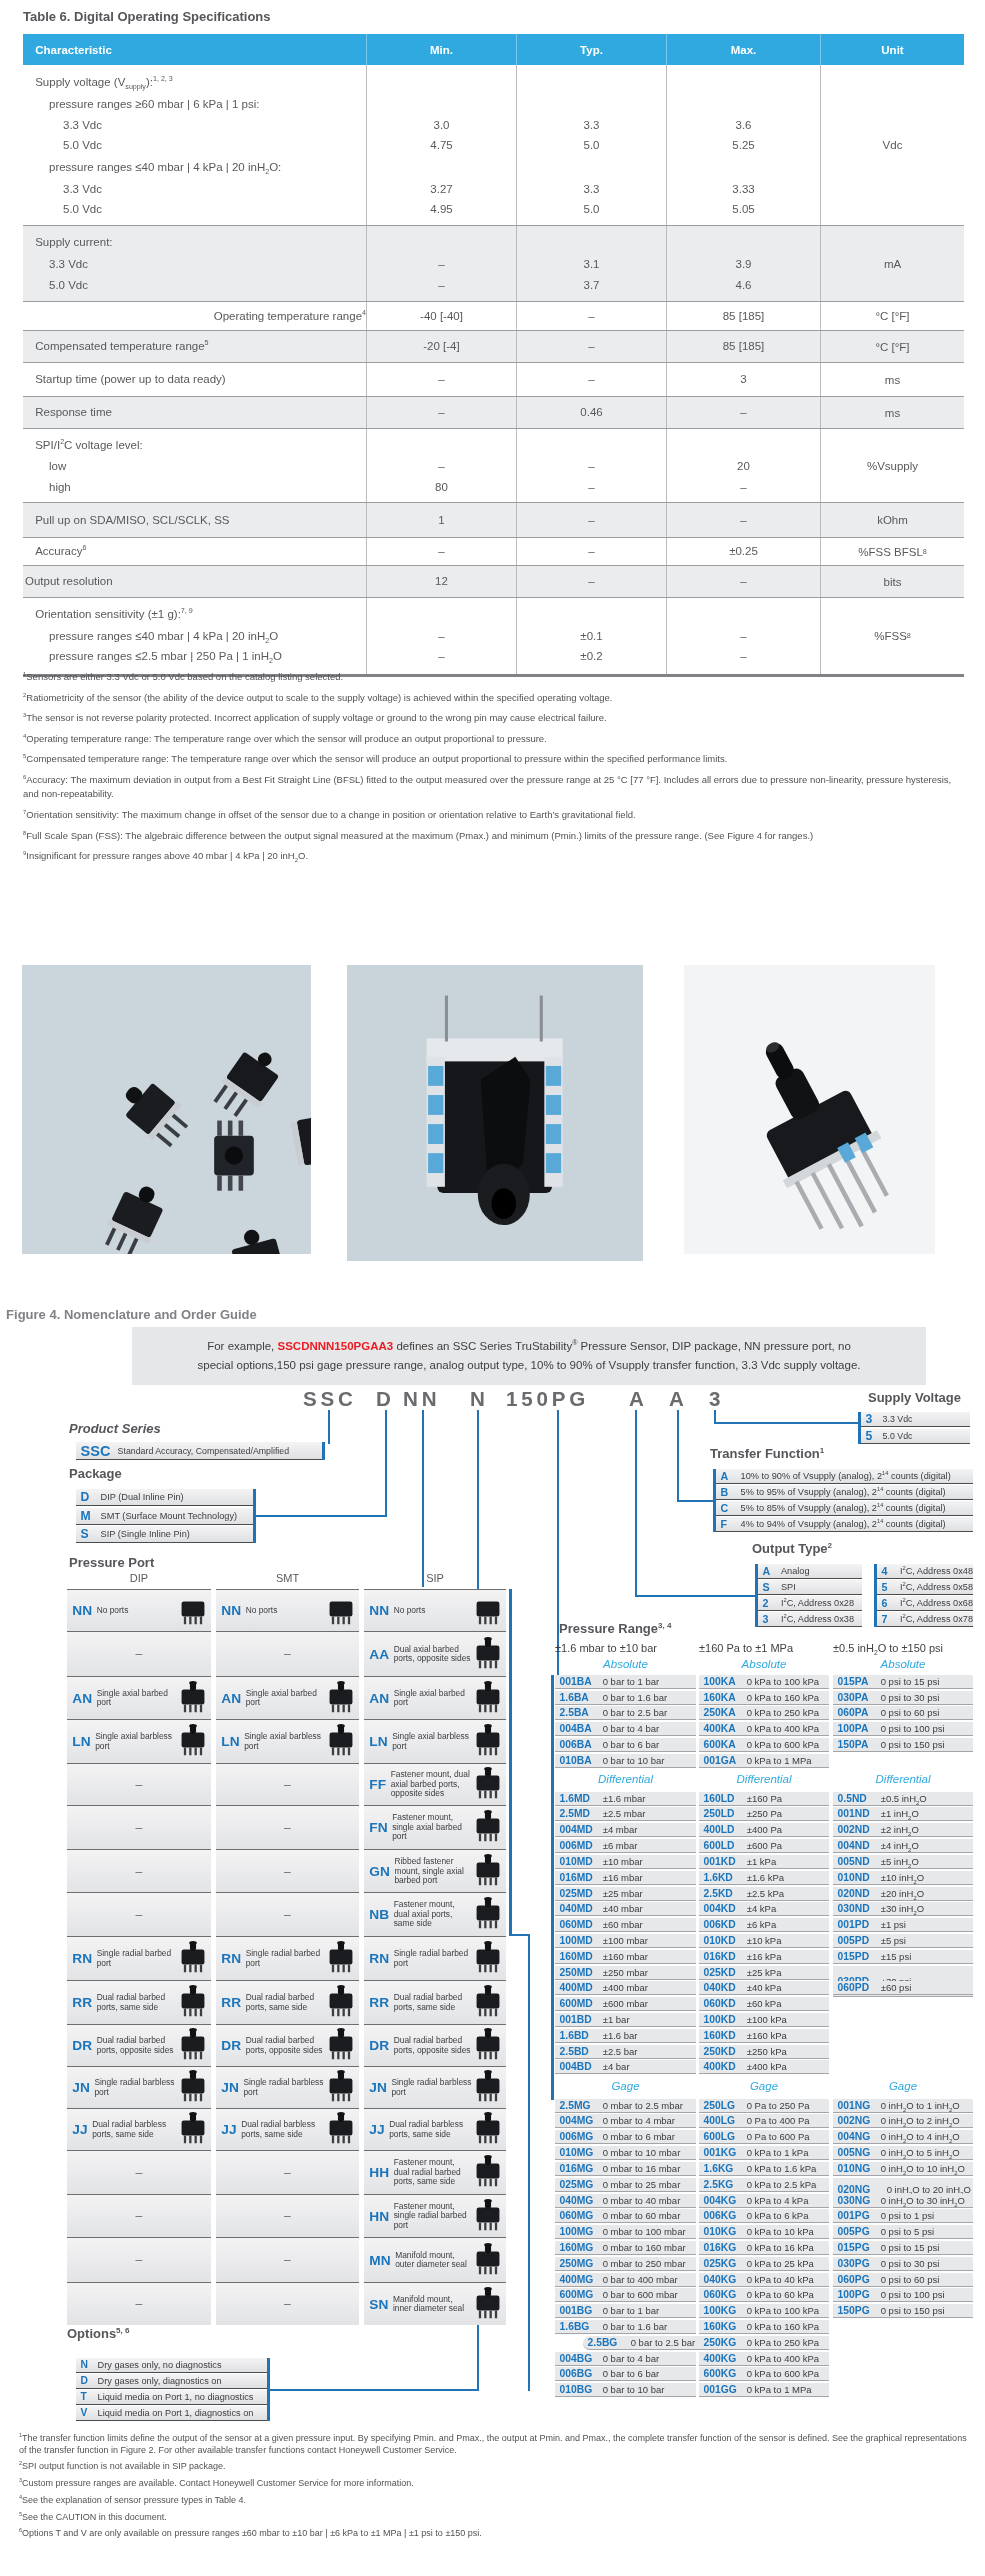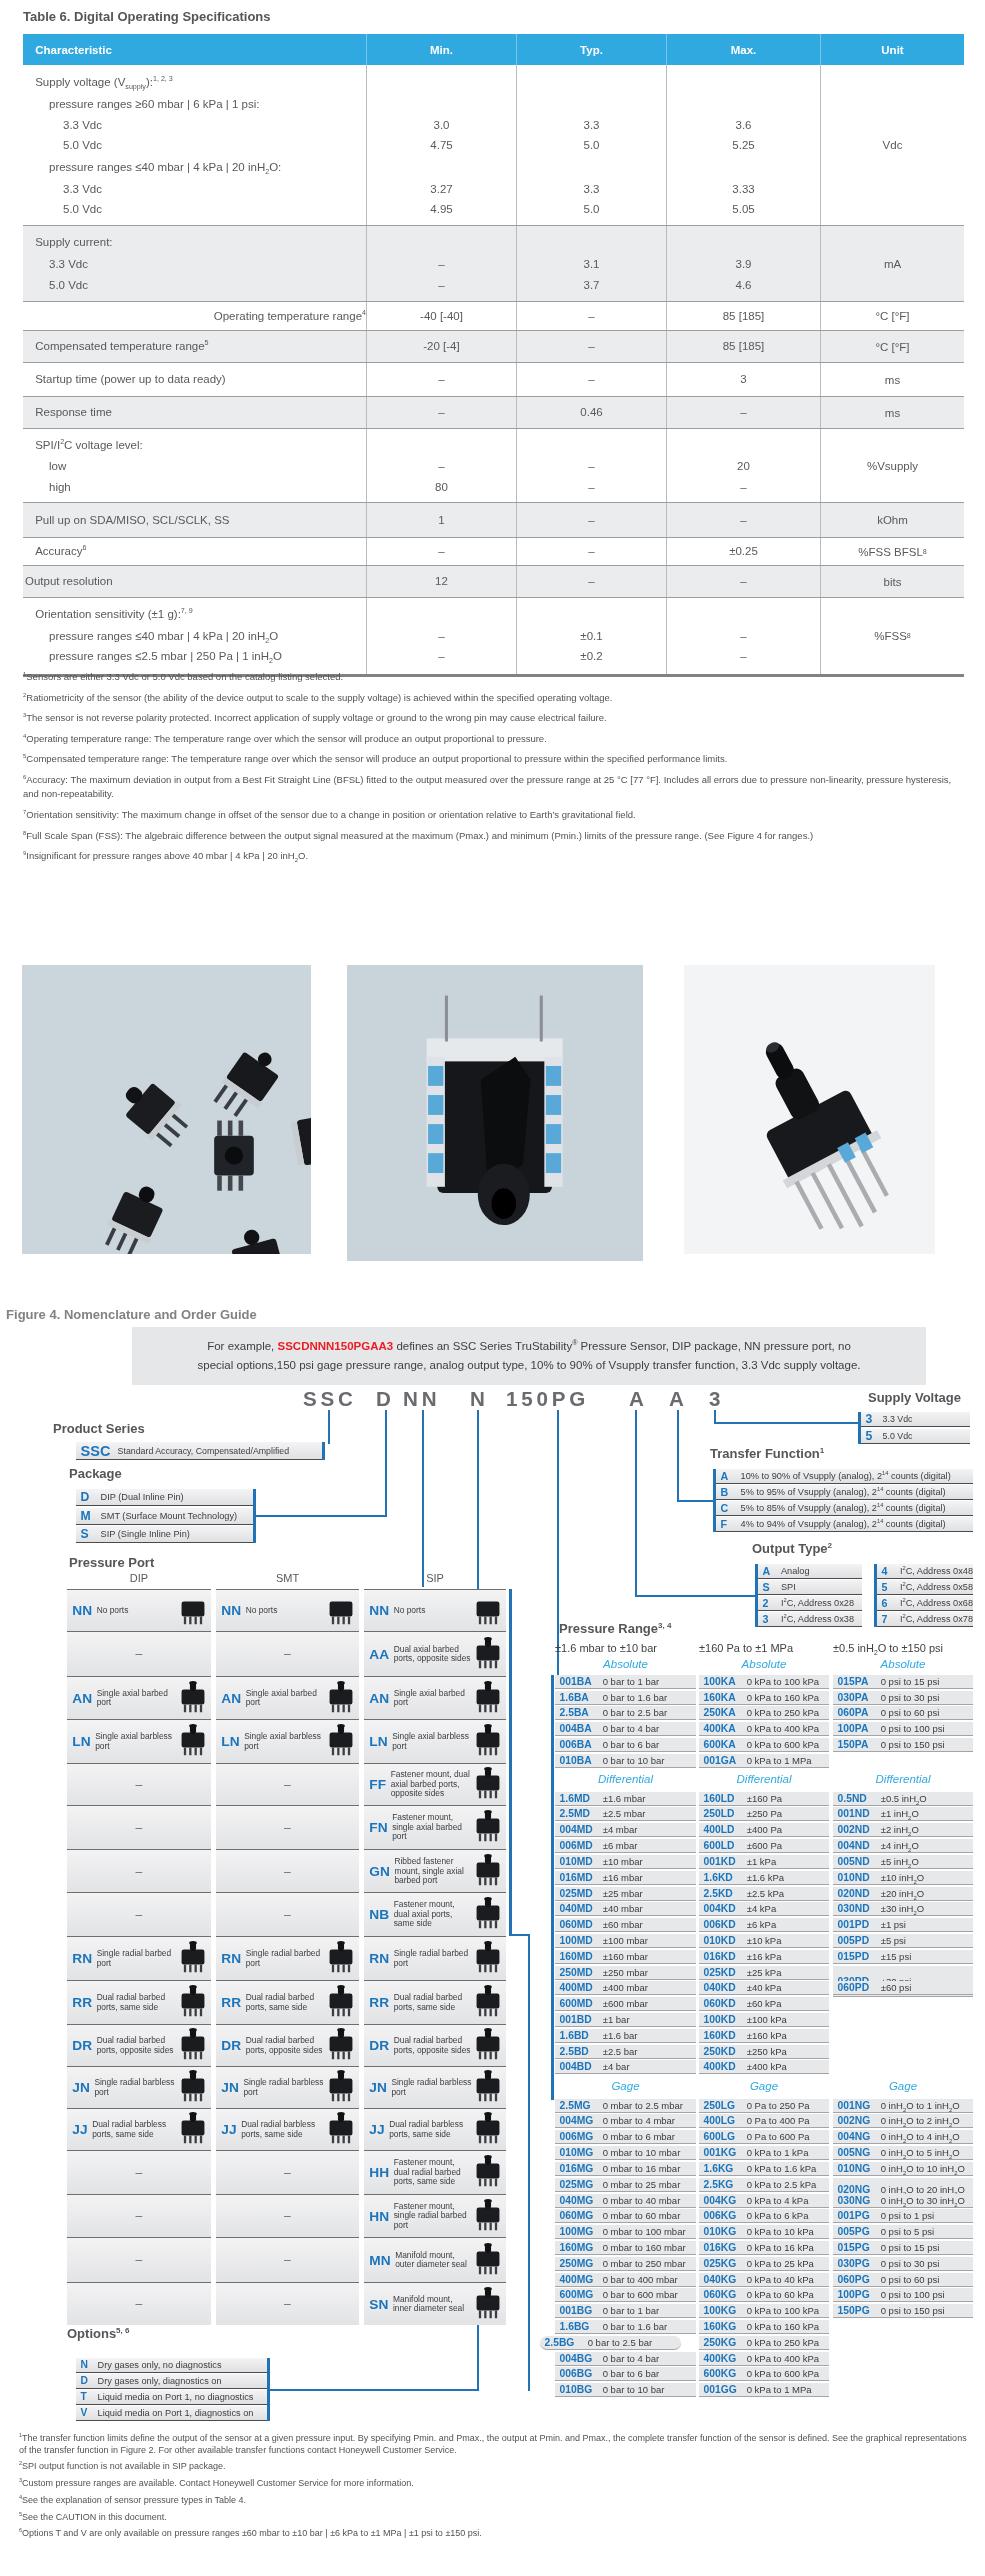--- a/index.html
+++ b/index.html
@@ -476,21 +476,21 @@
       <div class="row" style="height: 15.3px;">
         <span class="code" style="font-size: 12.2px; width: 17px; padding-left: 4.6px;">3</span>
         <span class="txt" style="font-size: 8.8px;">3.3 Vdc</span>
       </div>
       <div class="row" style="height: 15.3px;">
         <span class="code" style="font-size: 12.2px; width: 17px; padding-left: 4.6px;">5</span>
         <span class="txt" style="font-size: 8.8px;">5.0 Vdc</span>
       </div>
     </div>
 
-  <div class="sec-label" style="left:53px;top:1421px;">Product Series</div>
+  <div class="sec-label" style="left:69px;top:1421px;font-style:italic;">Product Series</div>
   <div class="listbox bar-right" id="series-box" style="left:76px;top:1442px;width:246px;">
       <div class="row" style="height: 18.3px;">
         <span class="code" style="font-size: 14.5px; width: 37px; padding-left: 4.6px;">SSC</span>
         <span class="txt" style="font-size: 8.8px;">Standard Accuracy, Compensated/Amplified</span>
       </div>
     </div>
 
   <div class="sec-label" style="left:69px;top:1466px;">Package</div>
   <div class="listbox bar-right" id="package-box" style="left:76px;top:1489px;width:177px;">
       <div class="row" style="height: 17px;">
@@ -1224,21 +1224,21 @@
         <span class="rtxt">0 bar to 600 mbar</span>
       </div>
       <div class="range-row" style="left: 555px; top: 2304px; width: 141px; height: 14.3px;">
         <span class="rcode">001BG</span>
         <span class="rtxt">0 bar to 1 bar</span>
       </div>
       <div class="range-row" style="left: 555px; top: 2320px; width: 141px; height: 14.3px;">
         <span class="rcode">1.6BG</span>
         <span class="rtxt">0 bar to 1.6 bar</span>
       </div>
-      <div class="range-row" style="left: 540px; top: 2336px; width: 141px; height: 14.3px; border-radius: 7px;">
+      <div class="range-row" style="left: 583px; top: 2336px; width: 141px; height: 14.3px; border-radius: 7px;">
         <span class="rcode">2.5BG</span>
         <span class="rtxt">0 bar to 2.5 bar</span>
       </div>
       <div class="range-row" style="left: 555px; top: 2352px; width: 141px; height: 14.3px;">
         <span class="rcode">004BG</span>
         <span class="rtxt">0 bar to 4 bar</span>
       </div>
       <div class="range-row" style="left: 555px; top: 2367px; width: 141px; height: 14.3px;">
         <span class="rcode">006BG</span>
         <span class="rtxt">0 bar to 6 bar</span>
@@ -1512,21 +1512,21 @@
         <span class="rtxt">0 inH<sub>2</sub>O to 4 inH<sub>2</sub>O</span>
       </div>
       <div class="range-row" style="left: 833px; top: 2146px; width: 140px; height: 14.3px;">
         <span class="rcode">005NG</span>
         <span class="rtxt">0 inH<sub>2</sub>O to 5 inH<sub>2</sub>O</span>
       </div>
       <div class="range-row" style="left: 833px; top: 2162px; width: 140px; height: 14.3px;">
         <span class="rcode">010NG</span>
         <span class="rtxt">0 inH<sub>2</sub>O to 10 inH<sub>2</sub>O</span>
       </div>
-      <div class="range-row" style="left: 833px; top: 2178px; width: 140px; height: 23px;">
+      <div class="range-row" style="left: 833px; top: 2178px; width: 140px; height: 23px; gap: 6px;">
         <span class="rcode">020NG</span>
         <span class="rtxt">0 inH<sub>2</sub>O to 20 inH<sub>2</sub>O</span>
       </div>
       <div class="range-row" style="left: 833px; top: 2194px; width: 140px; height: 14.3px;">
         <span class="rcode">030NG</span>
         <span class="rtxt">0 inH<sub>2</sub>O to 30 inH<sub>2</sub>O</span>
       </div>
       <div class="range-row" style="left: 833px; top: 2209px; width: 140px; height: 14.3px;">
         <span class="rcode">001PG</span>
         <span class="rtxt">0 psi to 1 psi</span>

